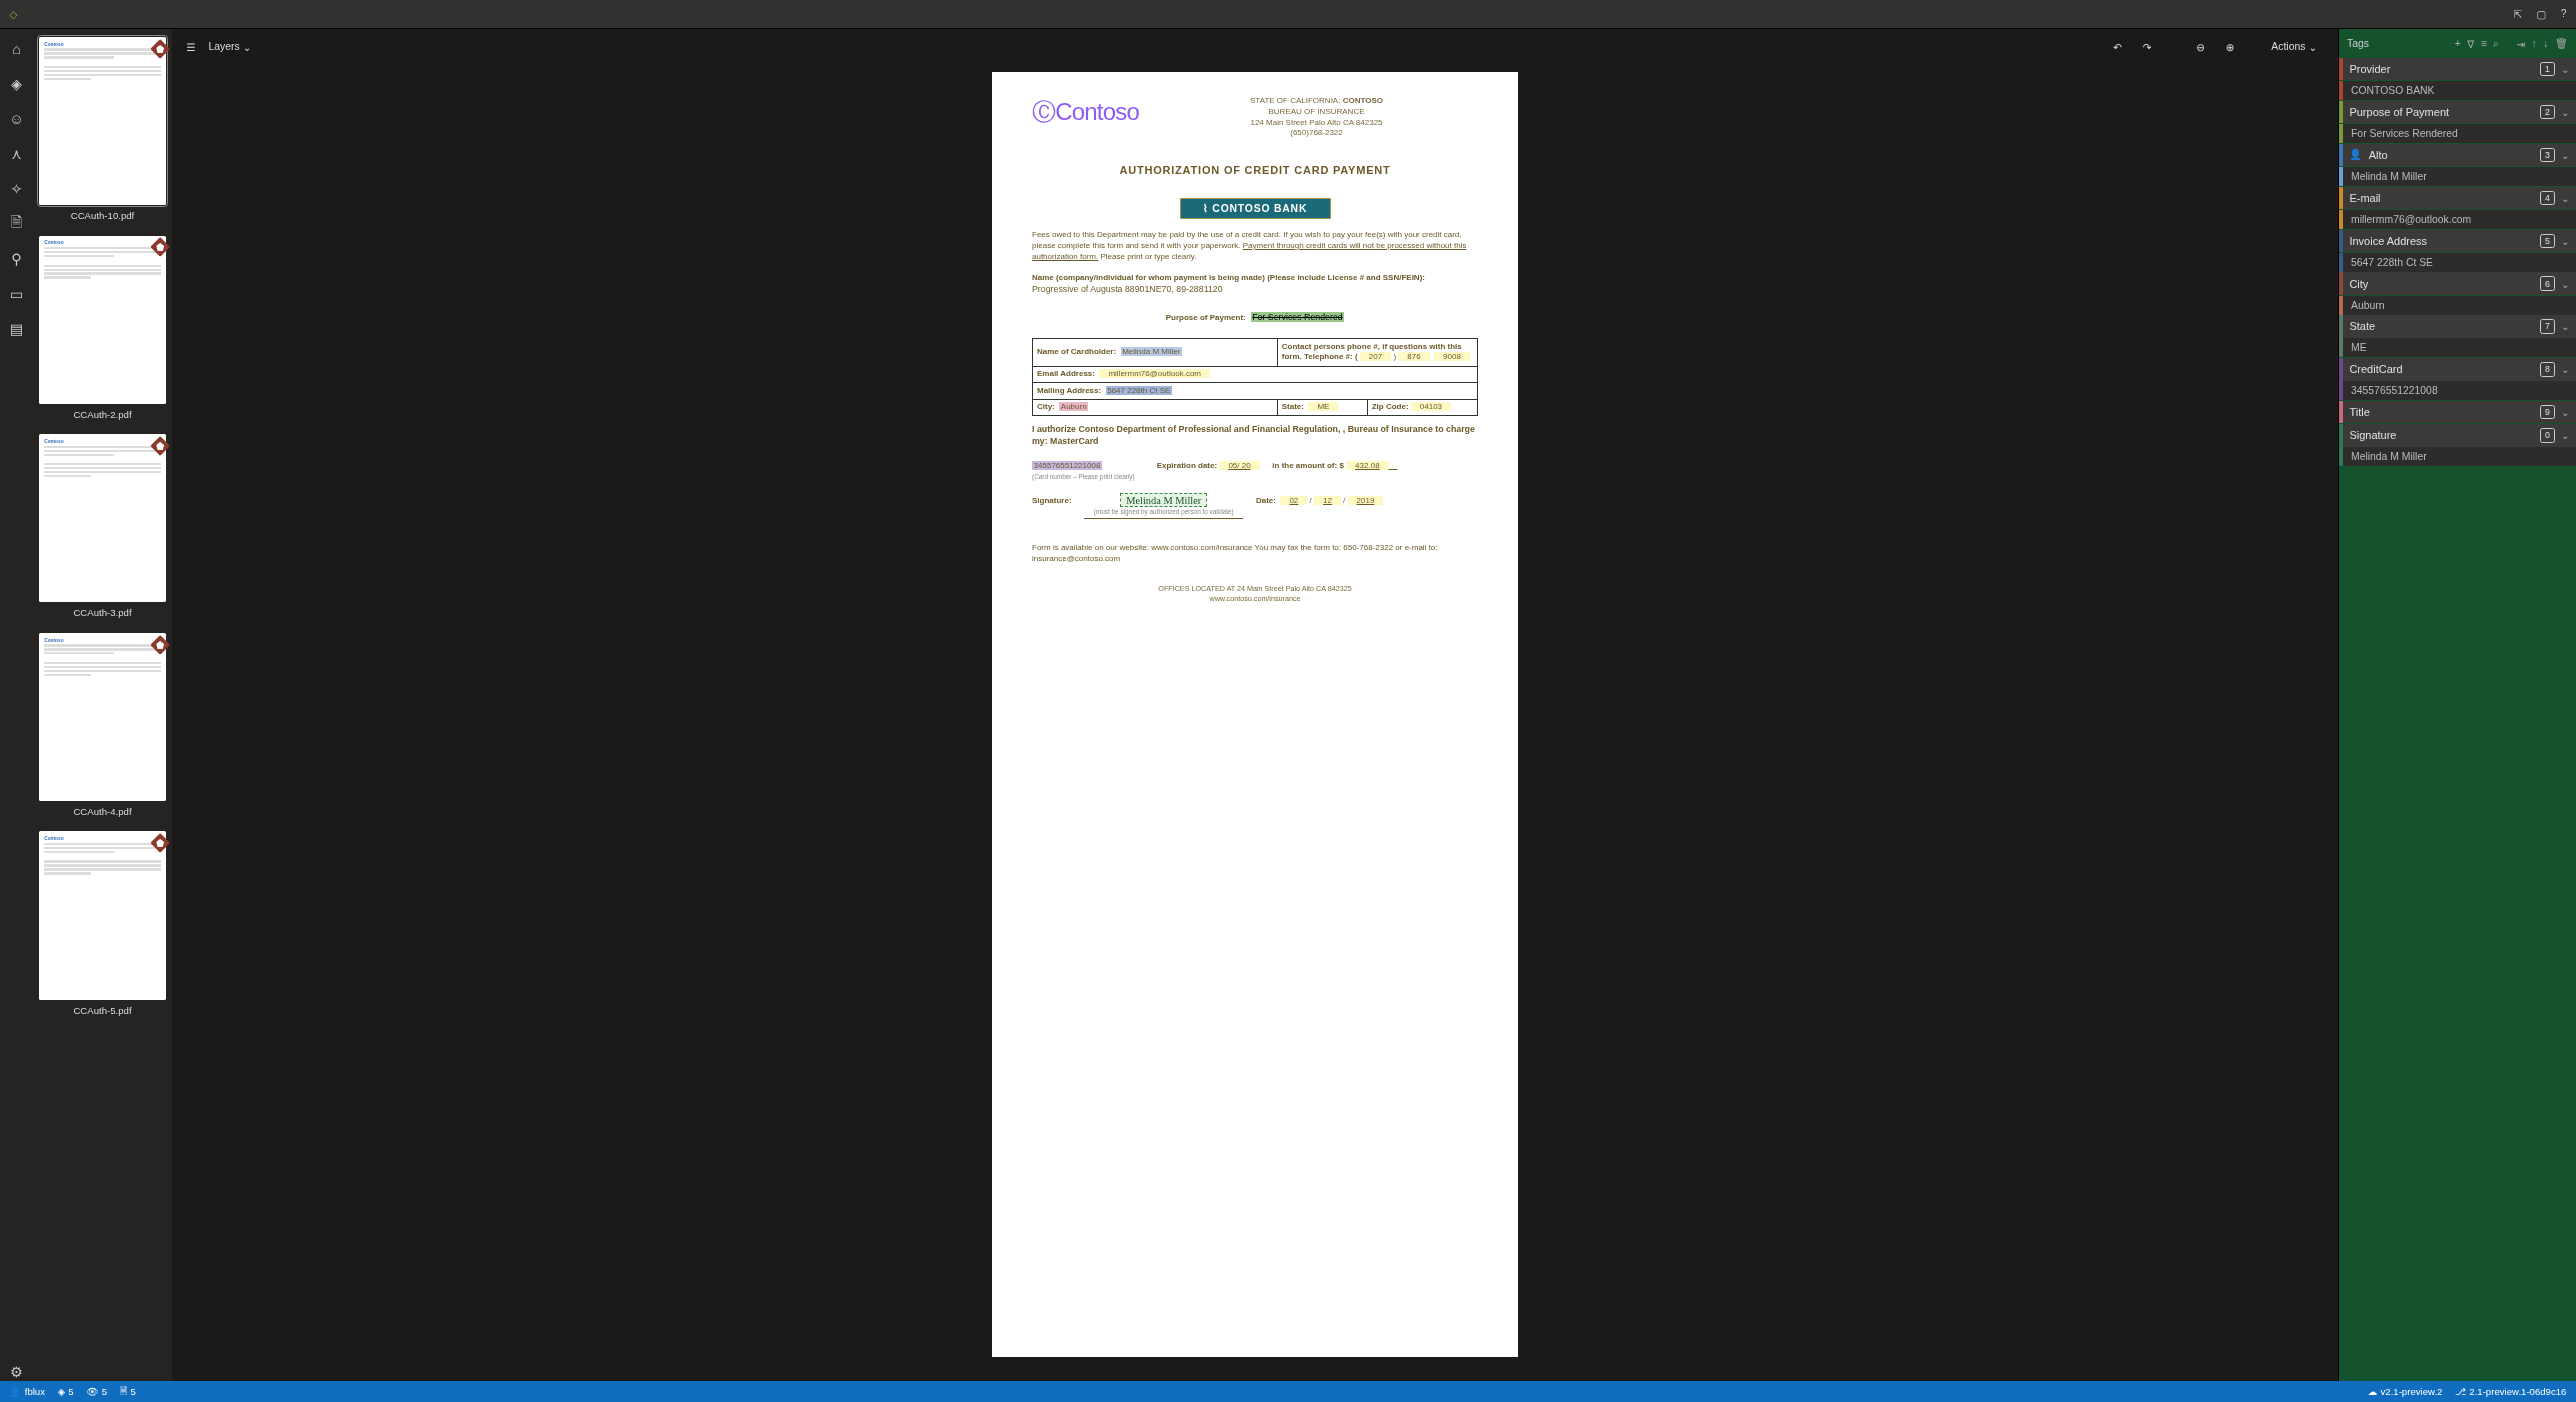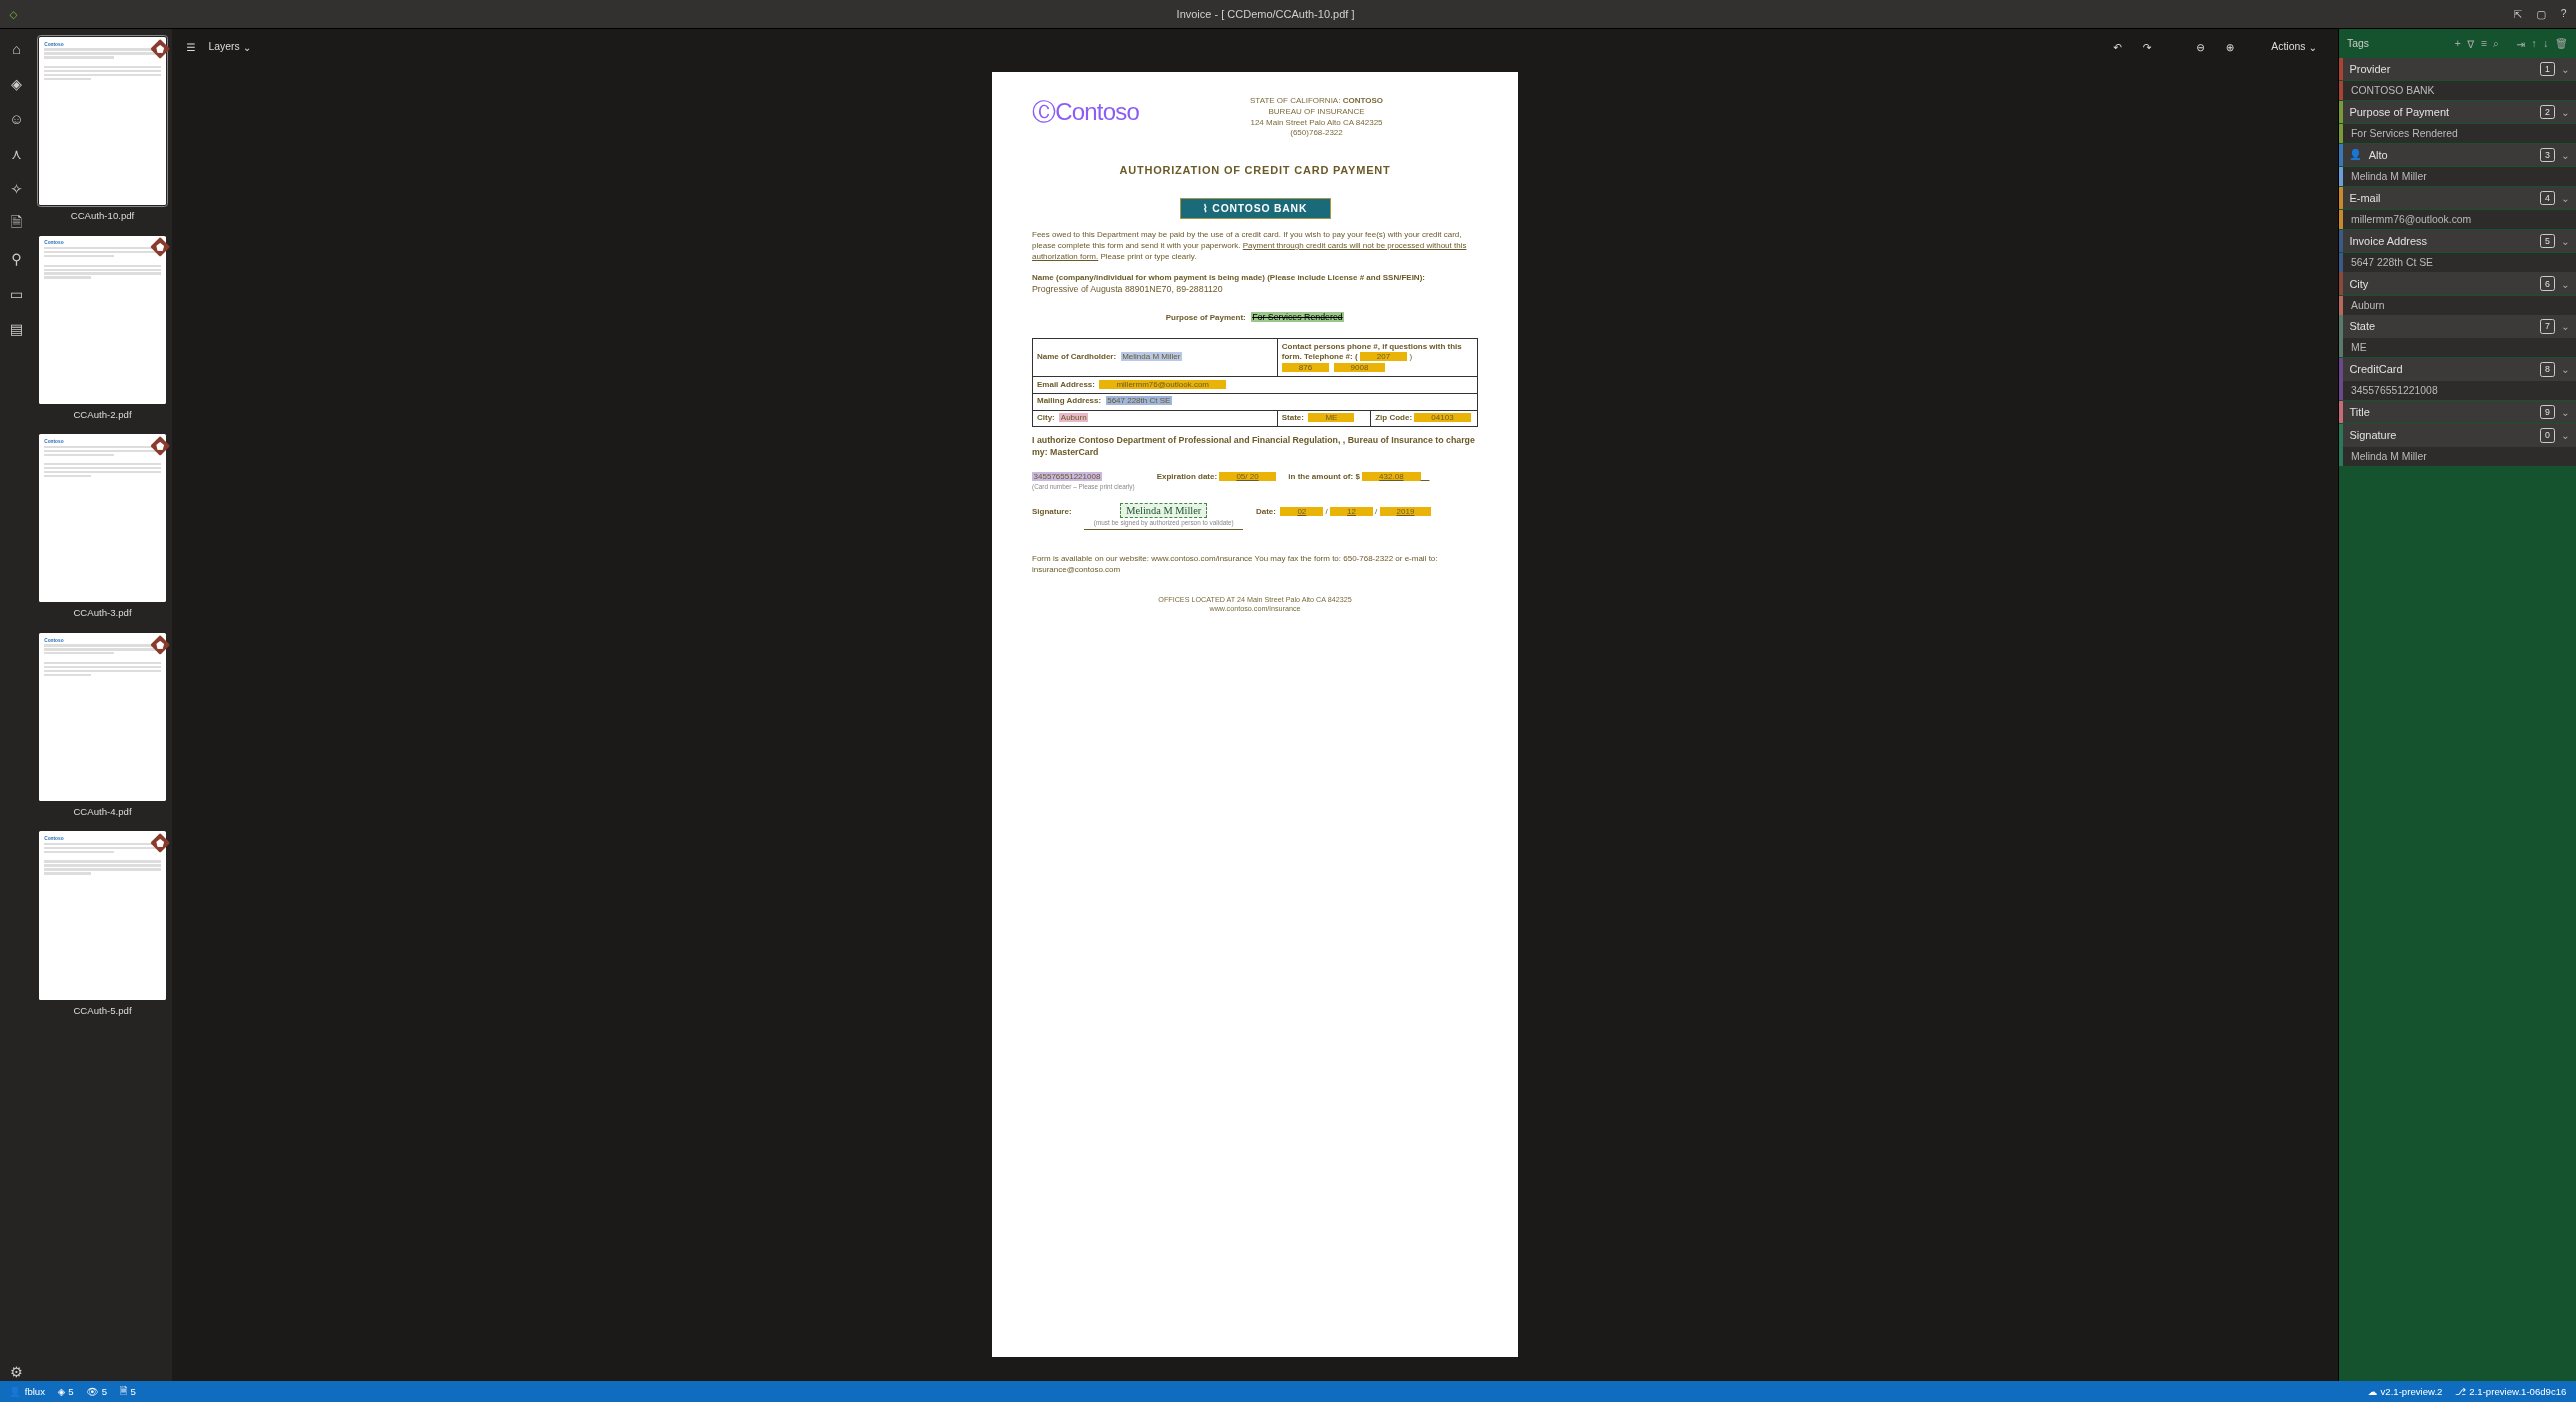--- a/index.html
+++ b/index.html
@@ -33,21 +33,21 @@
 .doc .hd-right{flex:1;text-align:center;font-size:8px;color:#7a6a3a}
 .doc .hd-right .l1{font-weight:normal}
 .doc h3.title{text-align:center;color:#6b5a28;font-size:11px;letter-spacing:0.8px;margin:24px 0 20px;font-weight:600}
 .doc .banklogo{margin:0 auto 11px;width:151px;height:21px;background:#1a6a7a;color:#fff;display:flex;align-items:center;justify-content:center;font-weight:bold;letter-spacing:0.8px;font-size:10.4px;border:0.8px solid #aa9944}
 .doc p.fees{color:#6b5a28;font-size:8px;margin:4.8px 0 11px}
 .doc p.fees .u{text-decoration:underline}
 .doc .lbl{color:#6b5a28;font-weight:bold;font-size:8px}
 .doc .val{color:#6b5a28}
 .hl-blue{background:#b8c8e8;padding:0 1.6px}
 .hl-blue2{background:#9fb5dd;padding:0 1.6px}
-.hl-yel{background:#eab308;padding:0 17px}
+.hl-yel{background:#fef9c3;padding:0 9px}
 .hl-grn{background:#9ac88a;padding:0 1.6px;text-decoration:line-through}
 .hl-pur{background:#c8b8e0;padding:0 1.6px}
 .hl-pink{background:#e8b8c8;padding:0 1.6px}
 .doc table{width:100%;border-collapse:collapse;margin:14.3px 0 8px;font-size:8px}
 .doc table td{border:0.8px solid #333;padding:2.4px 4px;color:#6b5a28}
 .doc .auth{color:#6b5a28;font-weight:bold;font-size:8.8px;margin:8px 0 12.7px}
 .doc .row{display:flex;gap:12.7px;align-items:baseline;margin:4.8px 0;color:#6b5a28;font-size:8px}
 .doc .sig{font-family:cursive;color:#1a5528;font-size:10.4px;border:0.8px dashed #3a8a3a;padding:0.8px 4.8px;background:#e8f4e8}
 .doc .fine{font-size:6.4px;color:#888}
 .doc .footer{text-align:center;color:#7a6a3a;font-size:7.2px;margin-top:19px}
@@ -71,21 +71,20 @@
 .thumb .page .pv .logo{color:#2a6db5;font-size:4.8px;font-weight:bold}
 </style>
 </head>
 <body>
 
 <div class="app">
   <div class="titlebar">
     <div class="left">
       <span style="color:#7aba3a">◇</span>
     </div>
-    <div class="center">Invoice - [ CCDemo/CCAuth-10.pdf ]</div>
     <div class="right">
       <span>⇱</span>
       <span>▢</span>
       <span>?</span>
     </div>
   </div>
 
   <div class="body">
     <div class="iconrail">
       <div class="ico">⌂</div>

